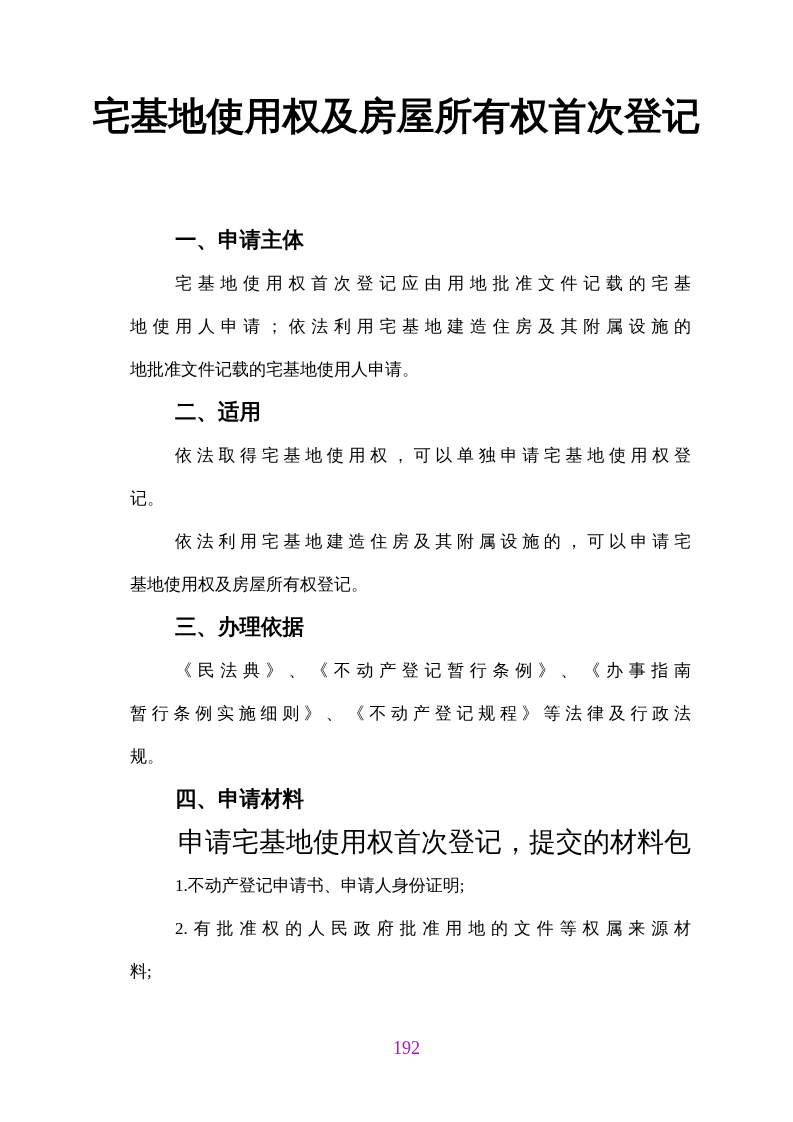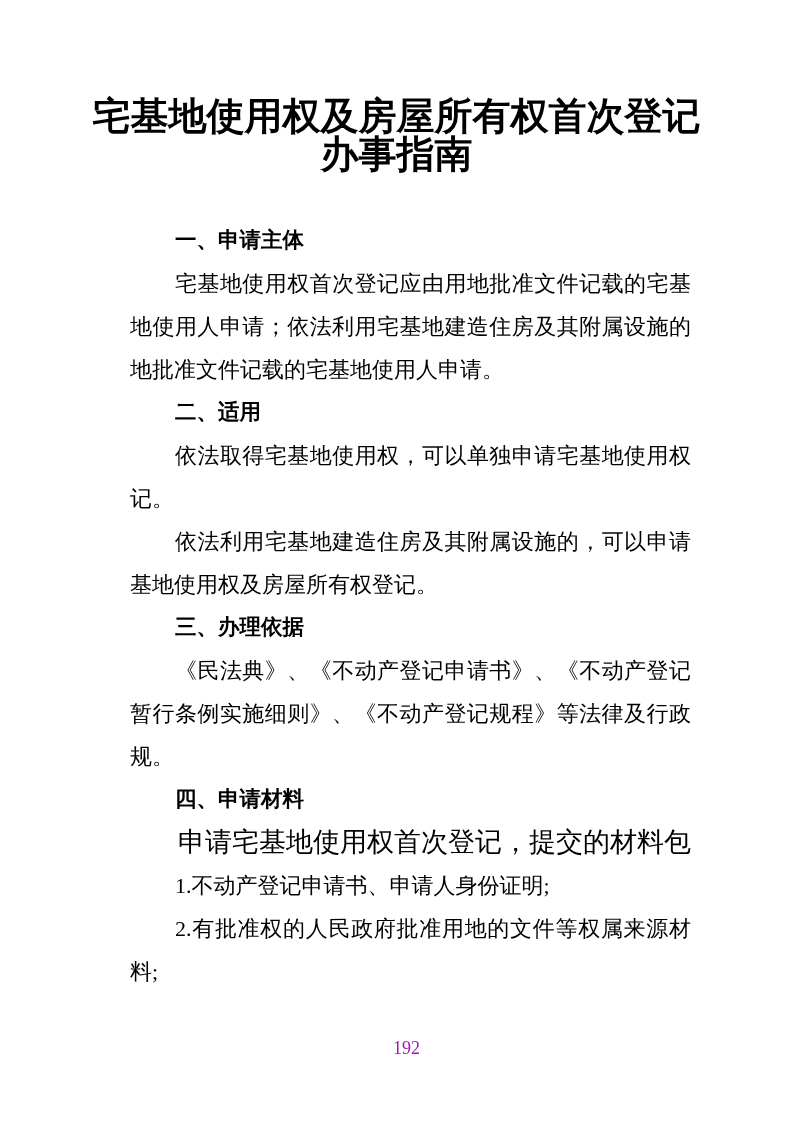--- a/index.html
+++ b/index.html
@@ -31,21 +31,21 @@
   }
   .doc-body {
     position: absolute;
     top: 219px;
     left: 130px;
     width: 561px;
   }
   .ln {
     height: 43px;
     line-height: 43px;
-    font-size: 22px;
+    font-size: 17px;
     overflow: hidden;
     white-space: normal;
   }
   
   .j {
     text-align: justify;
     text-align-last: justify;
   }
   
   .ind {
@@ -74,35 +74,34 @@
     padding-left: 10px;
   }
 </style>
 </head>
 <body>
 
 <div class="page">
 
   <h1 class="doc-title">
     <div class="title-line">宅基地使用权及房屋所有权首次登记</div>
-    <div class="title-line">办事指南</div>
   </h1>
 
   <div class="doc-body">
     <div class="ln h ind">一、申请主体</div>
     <div class="ln j ind">宅基地使用权首次登记应由用地批准文件记载的宅基</div>
     <div class="ln j">地使用人申请；依法利用宅基地建造住房及其附属设施的</div>
     <div class="ln">地批准文件记载的宅基地使用人申请。</div>
     <div class="ln h ind">二、适用</div>
     <div class="ln j ind">依法取得宅基地使用权，可以单独申请宅基地使用权登</div>
     <div class="ln">记。</div>
     <div class="ln j ind">依法利用宅基地建造住房及其附属设施的，可以申请宅</div>
     <div class="ln">基地使用权及房屋所有权登记。</div>
     <div class="ln h ind">三、办理依据</div>
-    <div class="ln j ind">《民法典》、《不动产登记申请书》、《不动产登记</div>
+    <div class="ln j ind">《民法典》、《不动产登记暂行条例》、《办事指南</div>
     <div class="ln j">暂行条例实施细则》、《不动产登记规程》等法律及行政法</div>
     <div class="ln">规。</div>
     <div class="ln h ind">四、申请材料</div>
     <div class="ln b ind">申请宅基地使用权首次登记，提交的材料包括:</div>
     <div class="ln ind">1.不动产登记申请书、申请人身份证明;</div>
     <div class="ln j ind">2.有批准权的人民政府批准用地的文件等权属来源材</div>
     <div class="ln">料;</div>
   </div>
 
   <div class="page-footer">192</div>

